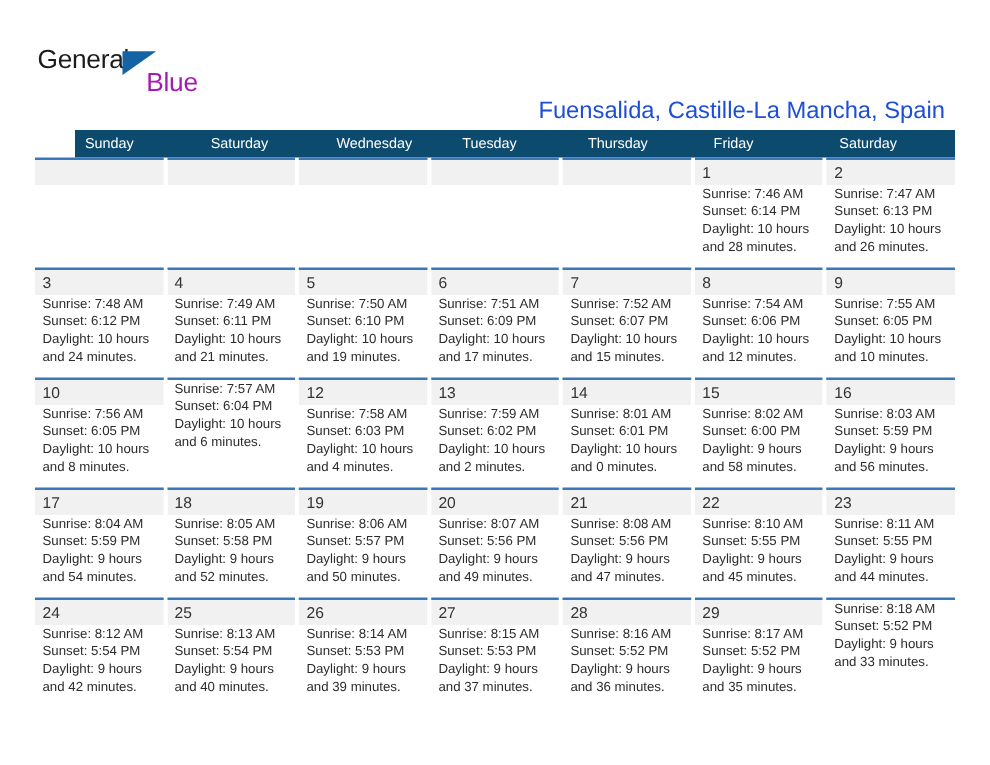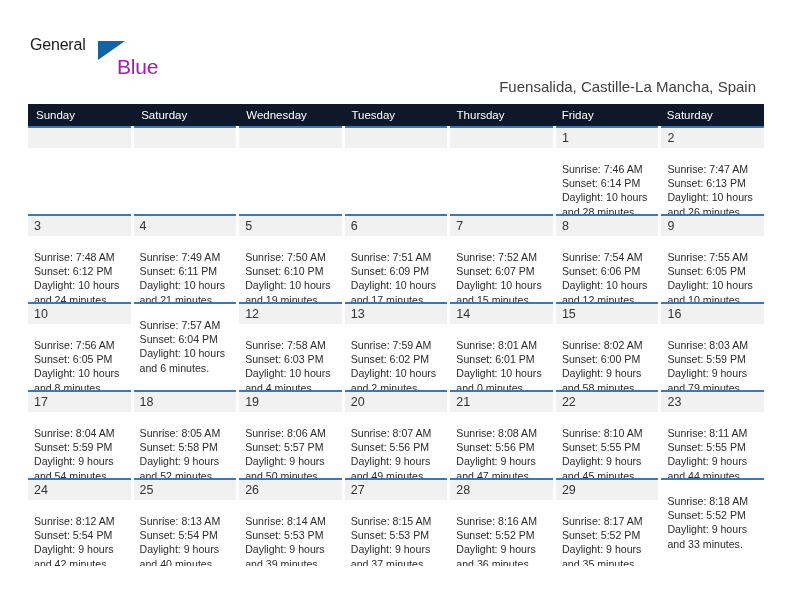--- a/index.html
+++ b/index.html
@@ -31,21 +31,21 @@
   .logo {
     position: absolute;
     left: 30px;
     top: 36px;
     width: 150px;
     height: 48px;
   }
   .logo-general {
     position: absolute;
     left: 0; top: 0;
-    font-size: 16px;
+    font-size: 21px;
     letter-spacing: -0.2px;
     color: #1b1b1b;
     font-family: "Liberation Sans", sans-serif;
   }
   .logo-tri {
     position: absolute;
     left: 68px;
     top: 5px;
     width: 0; height: 0;
     border-left: 27px solid #1464a5;
@@ -68,37 +68,38 @@
     font-size: 26px;
     color: #1c1c1c;
     font-weight: normal;
     text-align: right;
     white-space: nowrap;
   }
   .subtitle {
     position: absolute;
     right: 36px;
     top: 78px;
-    font-size: 15px;
-    color: #404040;
+    font-size: 19px;
+    color: #1d4ed8;
     text-align: right;
     white-space: nowrap;
   }
 
   
   .calendar {
     position: absolute;
     left: 28px;
     top: 104px;
     width: 736px;
   }
   .weekday-row {
     display: flex;
-    background: #0f172a;
+    background: #0c4a6e;
     height: 22px;
+    margin-left: 32px;
   }
   .weekday {
     flex: 1 1 0;
     color: #ffffff;
     font-size: 11.5px;
     line-height: 22px;
     padding-left: 8px;
     box-sizing: border-box;
     overflow: hidden;
     white-space: nowrap;
@@ -125,21 +126,21 @@
     background: #f1f1f1;
     height: 20px;
     line-height: 20px;
     font-size: 12.5px;
     color: #333333;
     padding-left: 6px;
     box-sizing: border-box;
   }
   .cell.empty .daynum-band { background: #f1f1f1; }
   .lines {
-    padding: 14px 6px 0 6px;
+    padding: 0 6px 0 6px;
     font-size: 10.6px;
     line-height: 14.2px;
     color: #2b2b2b;
   }
   .lines div { white-space: nowrap; }
 </style>
 </head>
 <body>
 
 <div class="page">
@@ -317,21 +318,21 @@
               <div>Daylight: 9 hours</div>
               <div>and 58 minutes.</div>
             </div>
           </div>
           <div class="cell">
             <div class="daynum-band">16</div>
             <div class="lines">
               <div>Sunrise: 8:03 AM</div>
               <div>Sunset: 5:59 PM</div>
               <div>Daylight: 9 hours</div>
-              <div>and 79 minutes.</div>
+              <div>and 56 minutes.</div>
             </div>
           </div>
         </div>
         <div class="week-row">
           <div class="cell">
             <div class="daynum-band">17</div>
             <div class="lines">
               <div>Sunrise: 8:04 AM</div>
               <div>Sunset: 5:59 PM</div>
               <div>Daylight: 9 hours</div>

